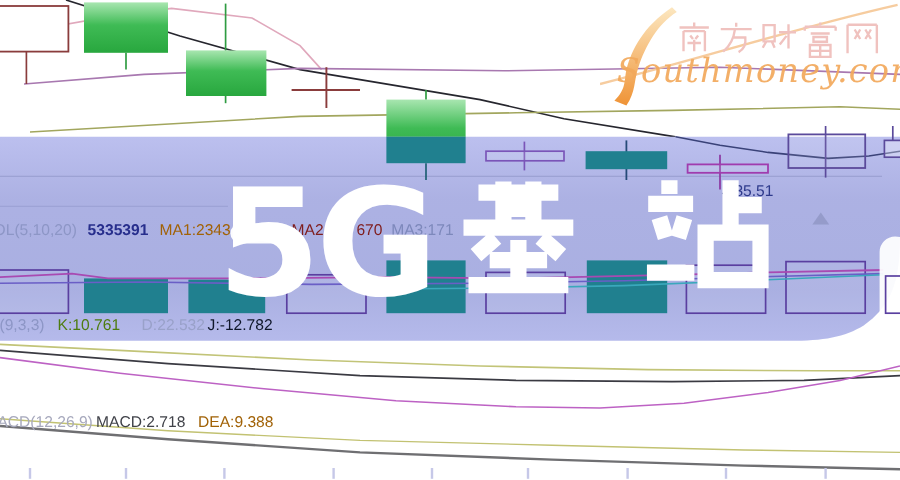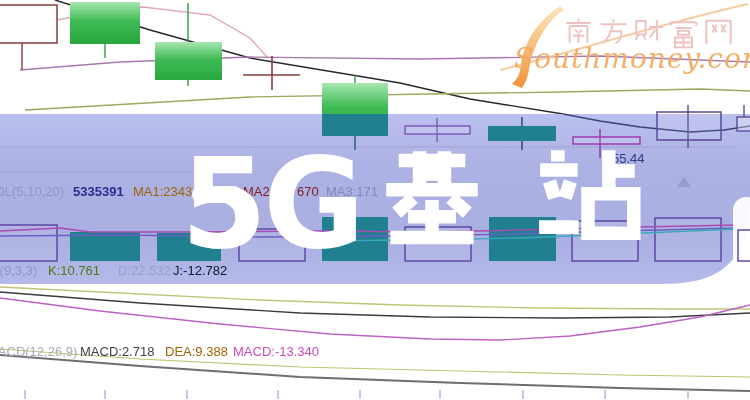--- a/index.html
+++ b/index.html
@@ -151,27 +151,26 @@
     <span class="c-label p-l25">KDJ(9,3,3)</span>
     <span class="c-k p-48">K:10.761</span>
     <span class="c-d p-118">D:22.532</span>
     <span class="c-j p-173">J:-12.782</span>
   </div>
 
   <div class="ind-row" id="row3">
     <span class="c-lbl3 p-l13">MACD(12,26,9)</span>
     <span class="c-diff p-80">MACD:2.718</span>
     <span class="c-dea p-165">DEA:9.388</span>
-    <span class="c-macd p-233">MACD:-13.340</span>
   </div>
 
   <div id="white-blob"></div>
 
   <div id="price-note">
-    <span>←</span><span>55.44</span>
+    <span>←</span><span>35.51</span>
   </div>
 
   <div id="title">
     <span id="t5g">5G</span>
     <svg id="ji" class="cjk" viewBox="0 0 100 100">
       <path d="M38,5 V38 M62,5 V38 M18,14 H82 M38,27 H62 M6,42 H94 M32,50 L16,64 M68,50 L84,64 M50,52 V86 M27,68 H73 M10,88 H90"></path>
     </svg>
     <svg id="zhan" class="cjk" viewBox="0 0 100 100">
       <path d="M21,4 V15 M4,23 H40 M13,34 L18,50 M33,34 L28,50 M3,78 H41 M70,4 V46 M70,24 H95 M50,46 H94 V84 H50 Z"></path>
     </svg>

